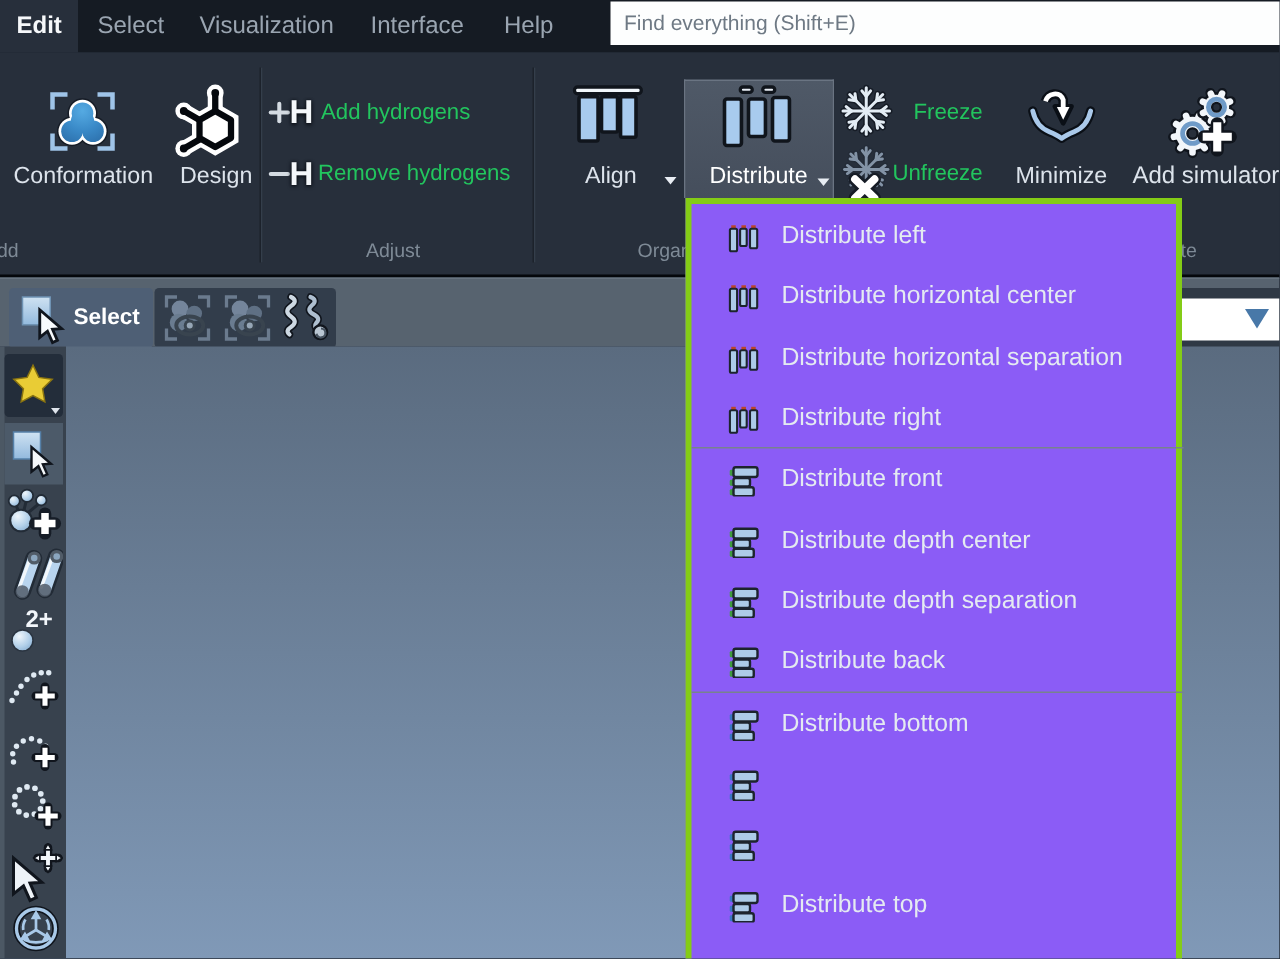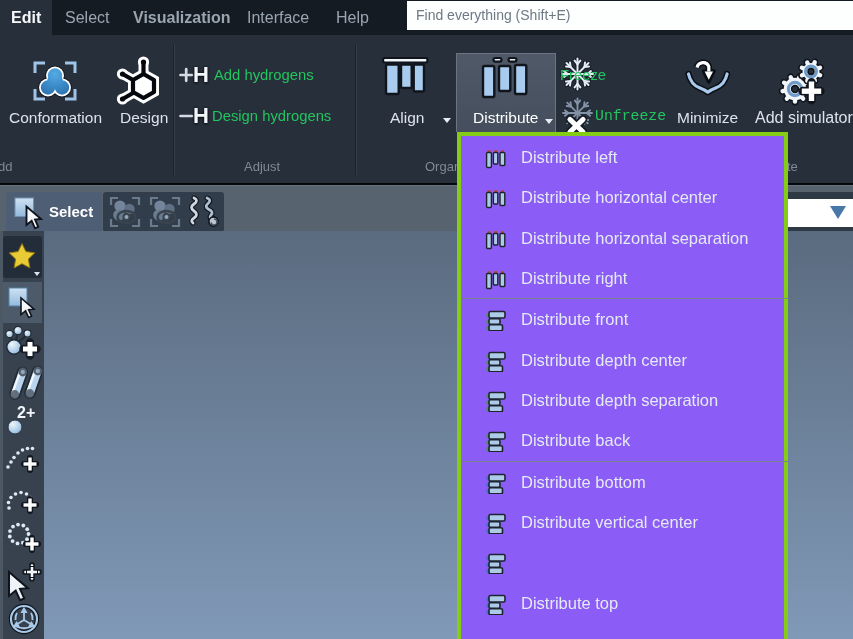--- a/index.html
+++ b/index.html
@@ -37,21 +37,21 @@
   .ditem{position:absolute;left:0;width:328px;height:40px;}
   .ditem span{position:absolute;left:60px;top:0;line-height:41px;font-size:16.5px;color:#e4eaf1;}
   .dsep{position:absolute;left:0;width:328px;height:1px;background:#78828e;}
   .dicon{position:absolute;left:24px;top:10px;}
 </style></head>
 <body>
 <div class="abs" id="menubar"></div>
 <div class="abs" id="edittab"></div>
 <span class="abs mitem" style="left:11px;color:#f6f8fa;font-weight:bold;">Edit</span>
 <span class="abs mitem" style="left:65px;">Select</span>
-<span class="abs mitem" style="left:133px;font-weight:bold;">Visualization</span>
+<span class="abs mitem" style="left:133px;">Visualization</span>
 <span class="abs mitem" style="left:247px;">Interface</span>
 <span class="abs mitem" style="left:336px;">Help</span>
 <div class="abs" id="searchbox">
     <span>Find everything (Shift+E)</span>
   </div>
 
 <div class="abs" id="ribbon">
   <div class="gsep" style="left:173px;"></div>
   <div class="gsep" style="left:355px;"></div>
   <span class="glabel" style="left:-2px;">dd</span>
@@ -309,25 +309,25 @@
         <path d="M27.8 39.2 L45.2 39.2"></path>
       </g>
 <g stroke="#ffffff" stroke-width="5.4">
         <path d="M36.5 29.5 L36.5 49"></path>
         <path d="M26.8 39.2 L46.2 39.2"></path>
       </g>
     </svg>
   <span class="blabel" style="left:9px;">Conformation</span>
   <span class="blabel" style="left:120px;">Design</span>
   <span class="rlabel" style="left:214px;top:32px;">Add hydrogens</span>
-  <span class="rlabel" style="left:212px;top:73px;">Design hydrogens</span>
+  <span class="rlabel" style="left:212px;top:73px;">Remove hydrogens</span>
   <span class="blabel" style="left:390px;">Align</span>
   <span class="blabel" style="left:473px;color:#fff;">Distribute</span>
-  <span class="rlabel" style="left:560px;top:32px;">Freeze</span>
-  <span class="rlabel" style="left:595px;top:73px;font-family:Liberation Mono, monospace;">Unfreeze</span>
+  <span class="rlabel" style="left:609px;top:32px;">Freeze</span>
+  <span class="rlabel" style="left:595px;top:73px;">Unfreeze</span>
   <span class="blabel" style="left:677px;">Minimize</span>
   <span class="blabel" style="left:755px;font-size:16px;">Add simulator</span>
   <div class="caret" style="left:443px;top:83px;"></div>
   <div class="caret" style="left:545px;top:84px;"></div>
 </div>
 <div class="abs" id="blackline"></div>
 
 <div class="abs" id="toolrow">
   <div class="abs" id="selbtn">
       <svg class="abs" style="left:6px;top:4px" width="38" height="36" viewBox="0 0 38 36">
@@ -659,21 +659,20 @@
     </div>
 <div class="ditem" style="top:366.0px">
       <svg class="dicon" width="22" height="22" viewBox="0 0 22 22">
 <rect x="1.5" y="4.2" width="4" height="4" rx="0.8" fill="#3a76c4"></rect>
 <rect x="1.5" y="10.8" width="4" height="4" rx="0.8" fill="#3a76c4"></rect>
 <rect x="1.5" y="17.2" width="4" height="4" rx="0.8" fill="#3a76c4"></rect>
 <rect x="4" y="2.5" width="16" height="6.5" rx="1.5" fill="#adcbe8" stroke="#1d242e" stroke-width="1.6"></rect>
 <rect x="4" y="9.7" width="11" height="5.6" rx="1.5" fill="#adcbe8" stroke="#1d242e" stroke-width="1.6"></rect>
 <rect x="4" y="15.8" width="13.5" height="6" rx="1.5" fill="#adcbe8" stroke="#1d242e" stroke-width="1.6"></rect>
 </svg>
-      <span>Distribute vertical center</span>
     </div>
 <div class="ditem" style="top:406.3px">
       <svg class="dicon" width="22" height="22" viewBox="0 0 22 22">
 <rect x="1.5" y="4.2" width="4" height="4" rx="0.8" fill="#3a76c4"></rect>
 <rect x="1.5" y="10.8" width="4" height="4" rx="0.8" fill="#3a76c4"></rect>
 <rect x="1.5" y="17.2" width="4" height="4" rx="0.8" fill="#3a76c4"></rect>
 <rect x="4" y="2.5" width="16" height="6.5" rx="1.5" fill="#adcbe8" stroke="#1d242e" stroke-width="1.6"></rect>
 <rect x="4" y="9.7" width="11" height="5.6" rx="1.5" fill="#adcbe8" stroke="#1d242e" stroke-width="1.6"></rect>
 <rect x="4" y="15.8" width="13.5" height="6" rx="1.5" fill="#adcbe8" stroke="#1d242e" stroke-width="1.6"></rect>
 </svg>

